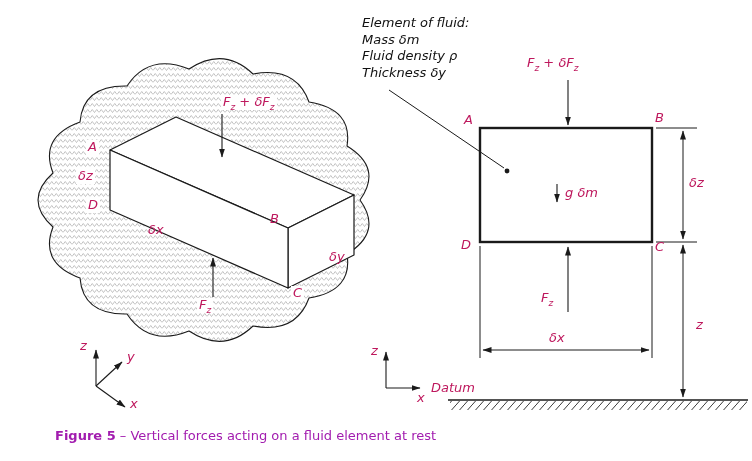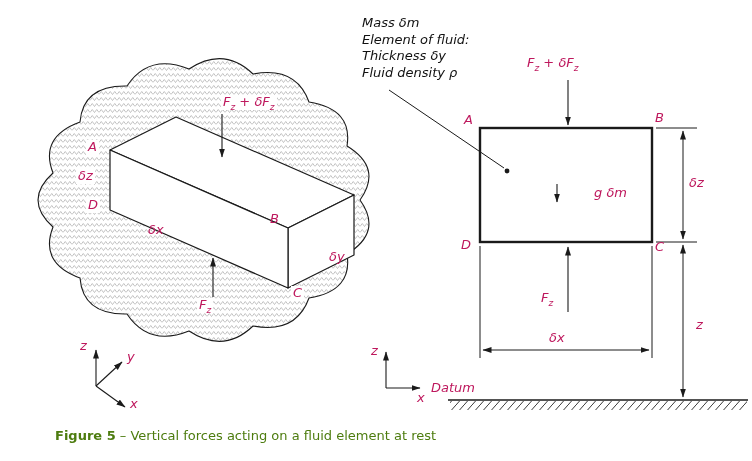--- a/index.html
+++ b/index.html
@@ -3,21 +3,21 @@
 <meta charset="utf-8">
 <style>
   html,body{margin:0;padding:0;background:#fff;}
   .stage{position:relative;width:752px;height:461px;background:#fff;overflow:hidden;
          font-family:"DejaVu Sans",sans-serif;color:#111;}
   .stage svg{position:absolute;left:0;top:0;}
   .lbl{position:absolute;font:italic 13px/1.15 "DejaVu Sans",sans-serif;color:#be185d;white-space:nowrap;}
   .lbl sub{font-size:9px;line-height:0;}
   .patch{background:#fff;padding:0 2px;}
   .info{position:absolute;left:362px;top:15px;font:italic 13px/16.5px "DejaVu Sans",sans-serif;color:#111;}
-  .caption{position:absolute;left:55px;top:428px;font:13px "DejaVu Sans",sans-serif;color:#4d7c0f;white-space:nowrap;}
+  .caption{position:absolute;left:55px;top:428px;font:13px "DejaVu Sans",sans-serif;color:#a21caf;white-space:nowrap;}
   .caption b{font-weight:bold;}
 </style>
 </head>
 <body>
 
 <div class="stage">
 
   <svg width="752" height="461" viewBox="0 0 752 461">
     <defs>
       <pattern id="tex" patternUnits="userSpaceOnUse" width="9" height="6">
@@ -86,34 +86,34 @@
   <span class="lbl" style="left:329px;top:250px">δy</span>
   <span class="lbl patch" style="left:291px;top:286px">C</span>
 
   <span class="lbl patch" style="left:197px;top:298px"><span>F</span><sub>z</sub></span>
 
   <span class="lbl" style="left:80px;top:339px">z</span>
   <span class="lbl" style="left:127px;top:350px">y</span>
   <span class="lbl" style="left:130px;top:397px">x</span>
 
   <div class="info">
+    <div>Element of fluid:</div>
     <div>Mass δm</div>
-    <div>Element of fluid:</div>
+    <div>Fluid density ρ</div>
     <div>Thickness δy</div>
-    <div>Fluid density ρ</div>
   </div>
 
   <span class="lbl" style="left:527px;top:56px"><span>F</span><sub>z</sub><span> + δF</span><sub>z</sub></span>
 
   <span class="lbl" style="left:464px;top:113px">A</span>
   <span class="lbl" style="left:655px;top:111px">B</span>
   <span class="lbl" style="left:461px;top:238px">D</span>
   <span class="lbl" style="left:655px;top:240px">C</span>
 
-  <span class="lbl" style="left:594px;top:186px">g δm</span>
+  <span class="lbl" style="left:565px;top:186px">g δm</span>
 
   <span class="lbl" style="left:541px;top:291px"><span>F</span><sub>z</sub></span>
 
   <span class="lbl" style="left:689px;top:176px">δz</span>
   <span class="lbl" style="left:549px;top:331px">δx</span>
   <span class="lbl" style="left:696px;top:318px">z</span>
 
   <span class="lbl" style="left:431px;top:381px">Datum</span>
 
   <span class="lbl" style="left:371px;top:344px">z</span>

